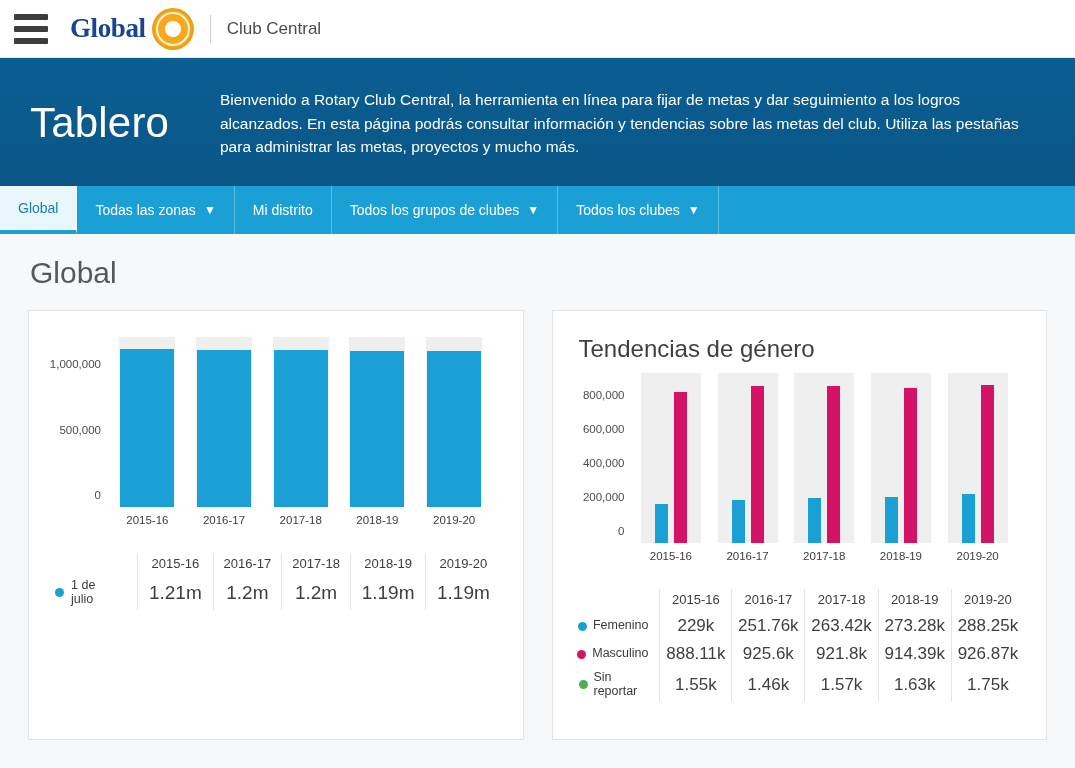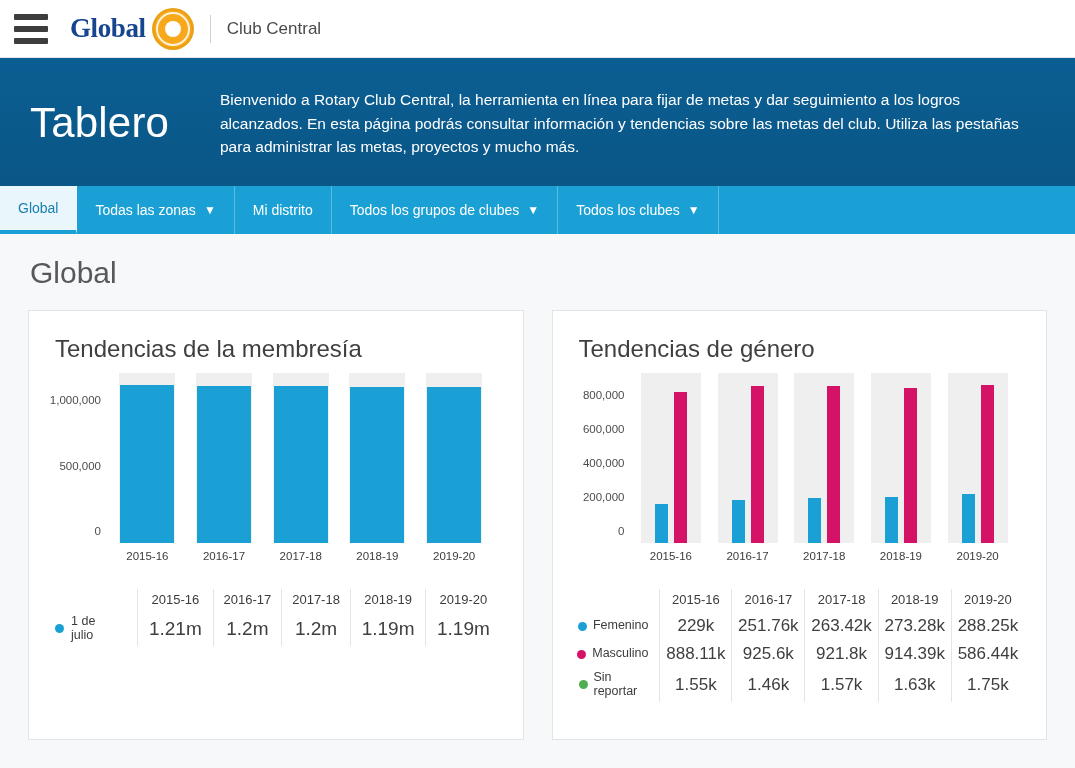--- a/index.html
+++ b/index.html
@@ -281,21 +281,20 @@
   </div>
   <div class="tab-filler"></div>
 </div>
 
 <div class="page">
   <h2 class="page-title">Global</h2>
 
   <div class="cards">
 
     <div class="card card1 g1">
-      <h2>Tendencias de la membresía</h2>
 
       <div class="chart-wrap">
         <div class="chart" id="chart1">
             <div class="ytick" style="bottom: 0%;">0</div>
             <div class="ytick" style="bottom: 38.4615%; text-align: right;">500,000</div>
             <div class="ytick" style="bottom: 76.9231%;">1,000,000</div>
             <div class="group">
               <div class="bar blue" style="height: 93.0769%; background: rgb(27, 160, 214);"></div>
             </div>
             <div class="group">
@@ -418,21 +417,21 @@
             <td>
               <div class="serieslabel">
                 <span class="dot red"></span>
                 <span>Masculino</span>
               </div>
             </td>
             <td class="val">888.11k</td>
             <td class="val">925.6k</td>
             <td class="val">921.8k</td>
             <td class="val">914.39k</td>
-            <td class="val">586.44k</td>
+            <td class="val">926.87k</td>
           </tr>
           <tr>
             <td>
               <div class="serieslabel">
                 <span class="dot green"></span>
                 <span>Sin reportar</span>
               </div>
             </td>
             <td class="val">1.55k</td>
             <td class="val">1.46k</td>

